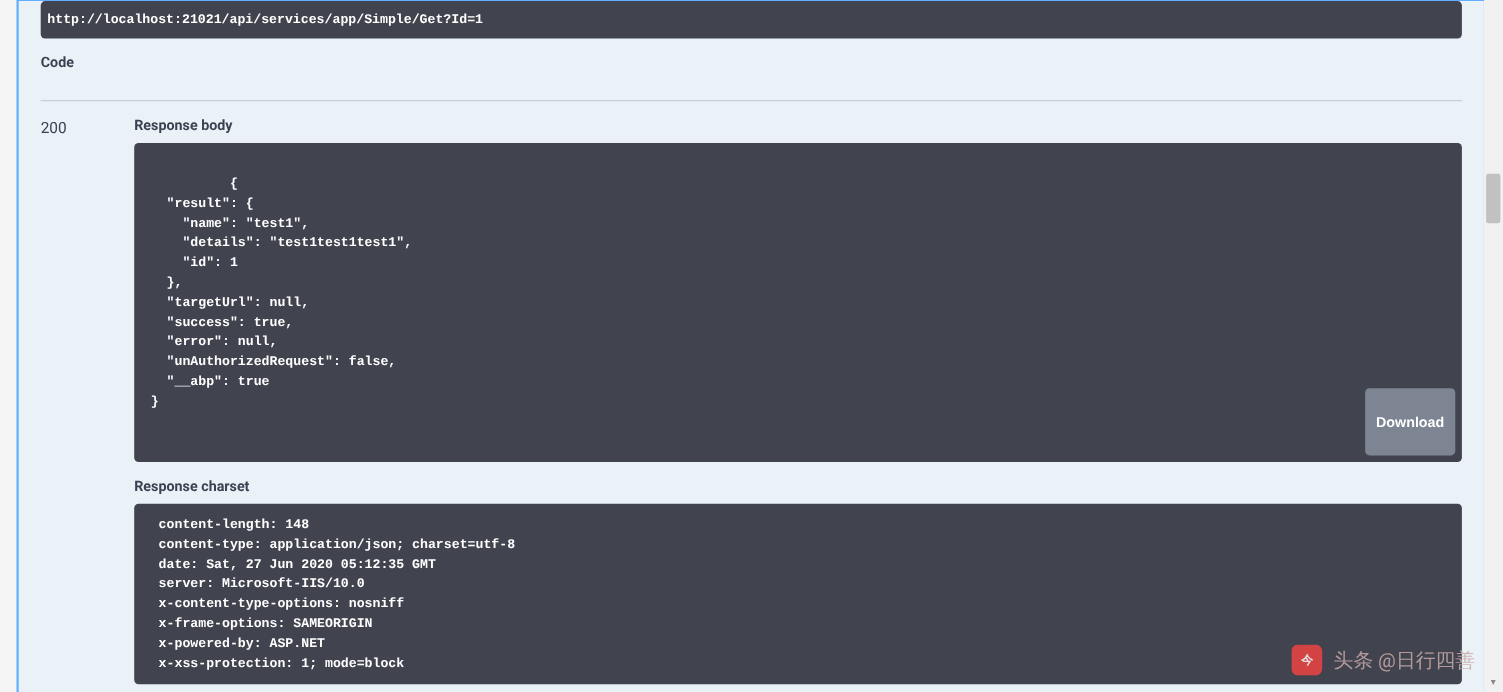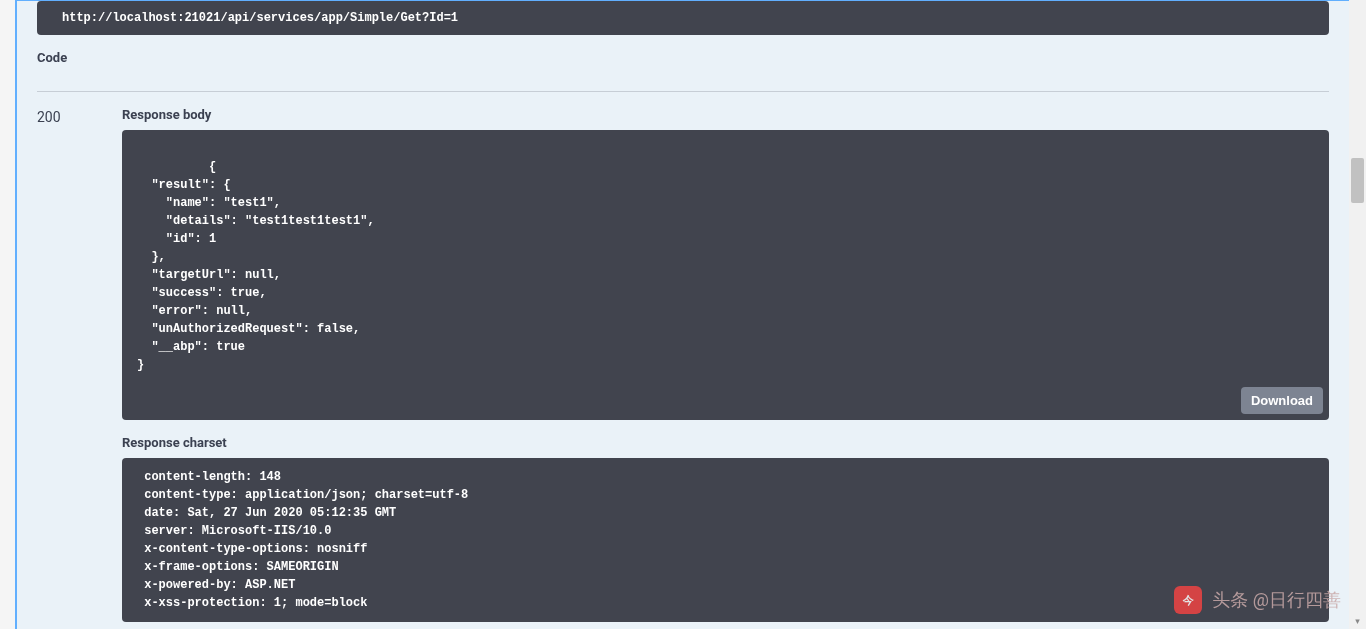--- a/index.html
+++ b/index.html
@@ -35,21 +35,21 @@
       padding: 10px 15px;
       font-family: "Courier New", Consolas, monospace;
       font-size: 12px;
       font-weight: 600;
       white-space: pre;
       overflow-x: auto;
       line-height: 1.5;
       position: relative;
     }
     .url-block {
-      padding: 8px 25px;
+      padding: 8px 6px;
       font-family: Liberation Mono, monospace;
     }
     .table-container {
       margin-top: 15px;
     }
     .table-header {
       display: flex;
       border-bottom: 1px solid rgba(59,65,81,0.2);
       padding-bottom: 26px;
       margin-bottom: 15px;
@@ -79,21 +79,21 @@
     .response-body-block {
       position: relative;
     }
     .download-btn {
       position: absolute;
       bottom: 6px;
       right: 6px;
       background: #7d8492;
       color: #ffffff;
       border: none;
-      padding: 6px 10px;
+      padding: 23px 10px;
       border-radius: 4px;
       font-size: 13px;
       font-weight: 600;
       cursor: pointer;
     }
     .watermark {
       position: fixed;
       bottom: 15px;
       right: 25px;
       display: flex;

